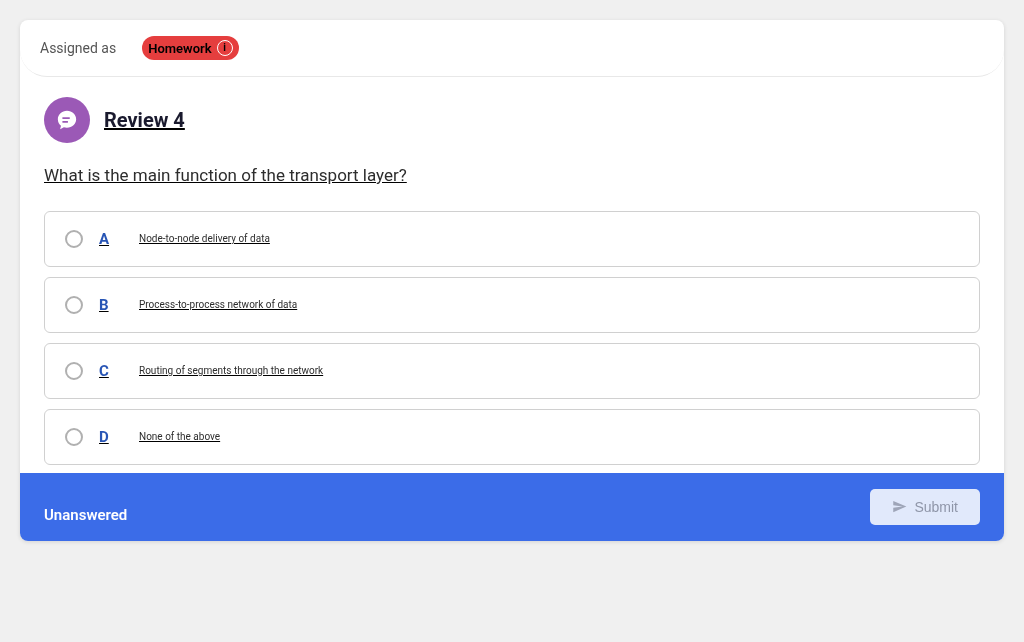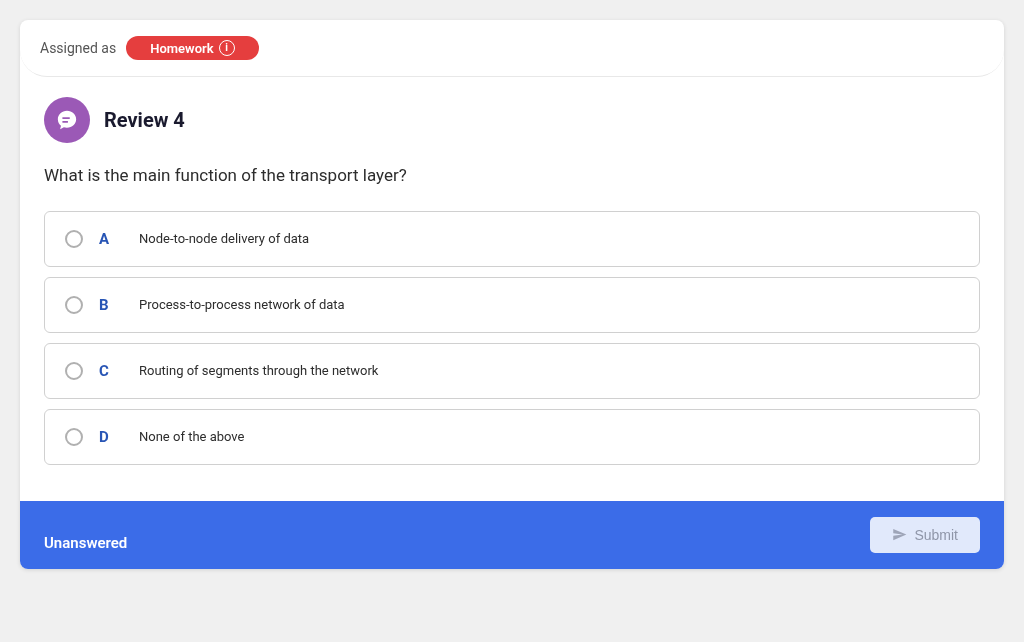--- a/index.html
+++ b/index.html
@@ -35,45 +35,47 @@
       border-radius: 27px;
     }
 
     .assigned-as-label {
       font-size: 14px;
       color: #555;
     }
 
     .homework-badge {
       background: #e53e3e;
-      color: #ffffff;
+      color: #000000;
       font-size: 13px;
       font-weight: 600;
-      padding: 4px 24px;
+      padding: 4px 6px;
       border-radius: 20px;
       display: flex;
       align-items: center;
       gap: 5px;
+      margin-left: 16px;
     }
 
     .homework-badge .info-icon {
       width: 16px;
       height: 16px;
       border-radius: 50%;
       border: 1.5px solid #fff;
       display: inline-flex;
       align-items: center;
       justify-content: center;
       font-size: 10px;
       font-weight: 700;
       line-height: 1;
     }
 
     .content-area {
-      padding: 20px 24px 36px;
+      padding: 20px 24px 8px;
+      text-decoration: underline;
     }
 
     .review-header {
       display: flex;
       align-items: center;
       gap: 14px;
       margin-bottom: 20px;
     }
 
     .review-icon {
@@ -135,21 +137,21 @@
     }
 
     .option-letter {
       font-size: 15px;
       font-weight: 700;
       color: #2855b5;
       min-width: 24px;
     }
 
     .option-text {
-      font-size: 13px;
+      font-size: 10px;
       color: #2d2d2d;
     }
 
     .footer-bar {
       background: #3b6ce8;
       padding: 16px 24px;
       display: flex;
       align-items: center;
       justify-content: space-between;
     }

